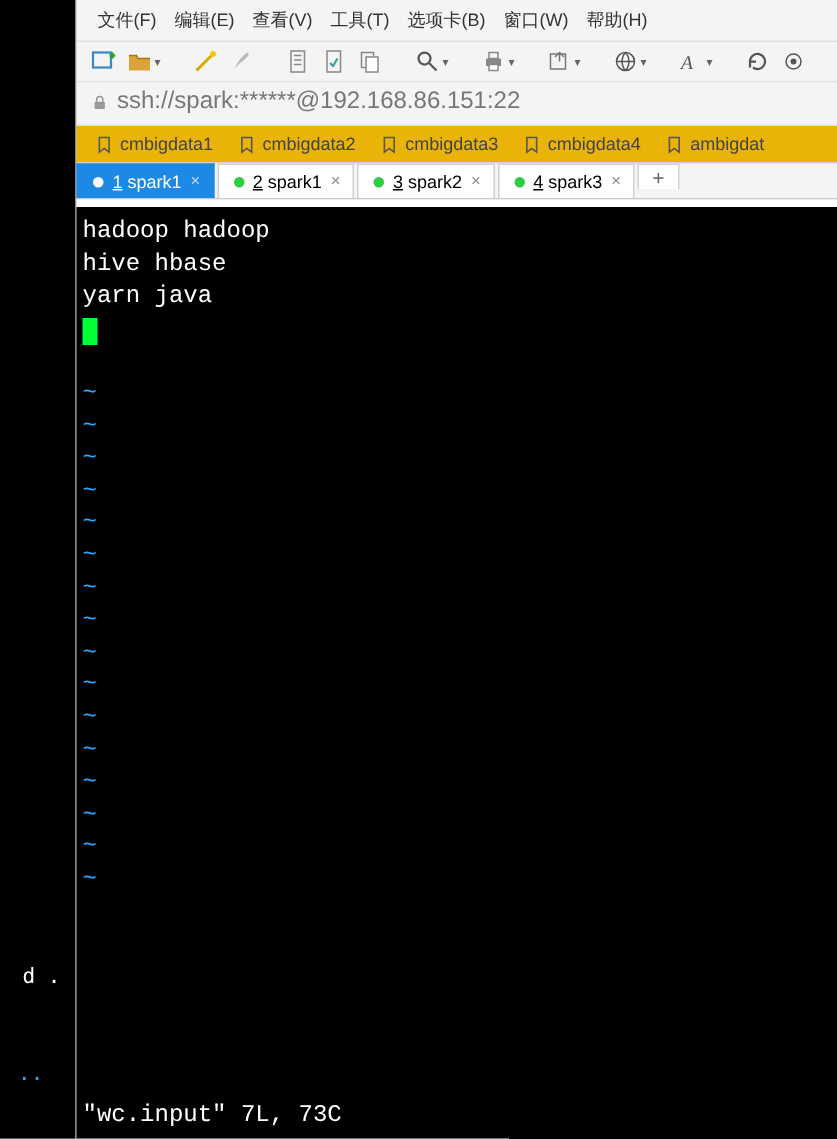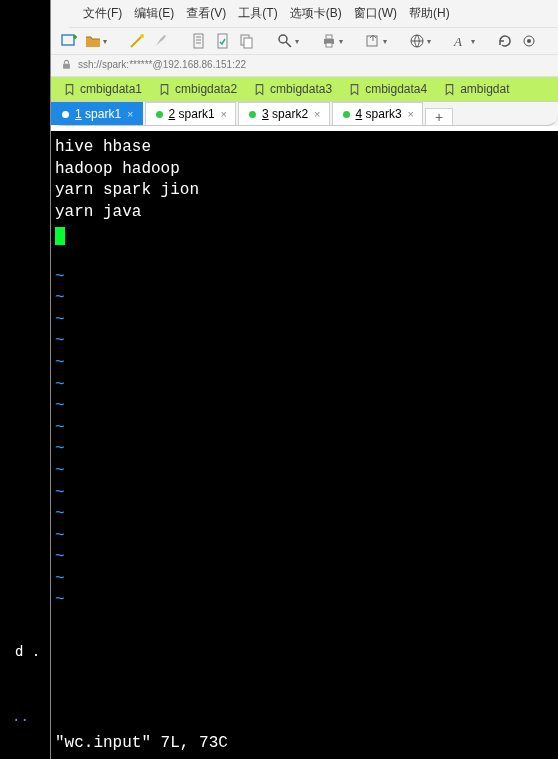--- a/index.html
+++ b/index.html
@@ -34,21 +34,20 @@
   }
   
   .menubar {
     display: flex;
     gap: 4px;
     padding: 3px 10px;
     background: #f4f4f4;
     color: #333;
     font-size: 12px;
     border-bottom: 1px solid #e0e0e0;
-    margin-left: 18px;
   }
   .menubar span { padding: 2px 4px; cursor: default; }
   
   .toolbar {
     display: flex;
     align-items: center;
     gap: 8px;
     padding: 4px 10px;
     background: #f4f4f4;
     border-bottom: 1px solid #e0e0e0;
@@ -61,51 +60,50 @@
     content: "▾"; font-size: 8px; color: #666; margin-left: 2px;
   }
   .tb-btn { display: inline-flex; align-items: center; cursor: pointer; }
   
   .addressbar {
     display: flex;
     align-items: center;
     padding: 4px 10px 6px 10px;
     background: #f4f4f4;
     color: #777;
-    font-size: 10px;
+    font-size: 16px;
     border-bottom: 1px solid #e0e0e0;
     gap: 6px;
   }
   .lock-icon svg { width: 11px; height: 11px; display: block; fill: #999; }
   
   .bookmarkbar {
     display: flex;
     align-items: center;
     gap: 4px;
     padding: 3px 6px;
-    background: #bef264;
+    background: #eab308;
     border-bottom: 1px solid #d0d0d0;
     color: #444;
     font-size: 12px;
     overflow: hidden;
     white-space: nowrap;
   }
   .bm {
     display: inline-flex; align-items: center; gap: 4px;
     padding: 2px 6px; cursor: pointer;
   }
   .bm svg { width: 13px; height: 13px; fill: none; stroke: #555; stroke-width: 1.3; }
   
   .tabstrip {
     display: flex;
-    align-items: flex-end;
+    align-items: flex-start;
     background: #f4f4f4;
     border-bottom: 1px solid #c8c8c8;
     padding-left: 0;
-    border-radius: 11px;
   }
   .tab {
     display: flex; align-items: center; gap: 6px;
     background: #fff; border: 1px solid #d0d0d0; border-bottom: none;
     padding: 4px 8px 4px 10px; font-size: 12px; min-width: 90px;
     margin-right: 2px; cursor: pointer;
   }
   .tab.active {
     background: #1e88e5; color: #fff; border-color: #1e88e5;
   }
@@ -331,23 +329,22 @@
       <span><span class="underline">4</span> <span>spark3</span></span>
       <span class="close">×</span>
     </div>
     <div class="tab-add">+</div>
   </div>
 
   <div class="editor-margin"></div>
 
   <div class="terminal">
     <div id="term-lines">
+        <div class="line">hadoop hadoop</div>
         <div class="line">hive hbase</div>
-        <div class="line">hadoop hadoop</div>
-        <div class="line">yarn spark jion</div>
         <div class="line">yarn java</div>
         <div class="line"><span class="cursor-block"></span></div>
         <div class="line">&nbsp;</div>
         <div class="line tilde">~</div>
         <div class="line tilde">~</div>
         <div class="line tilde">~</div>
         <div class="line tilde">~</div>
         <div class="line tilde">~</div>
         <div class="line tilde">~</div>
         <div class="line tilde">~</div>

